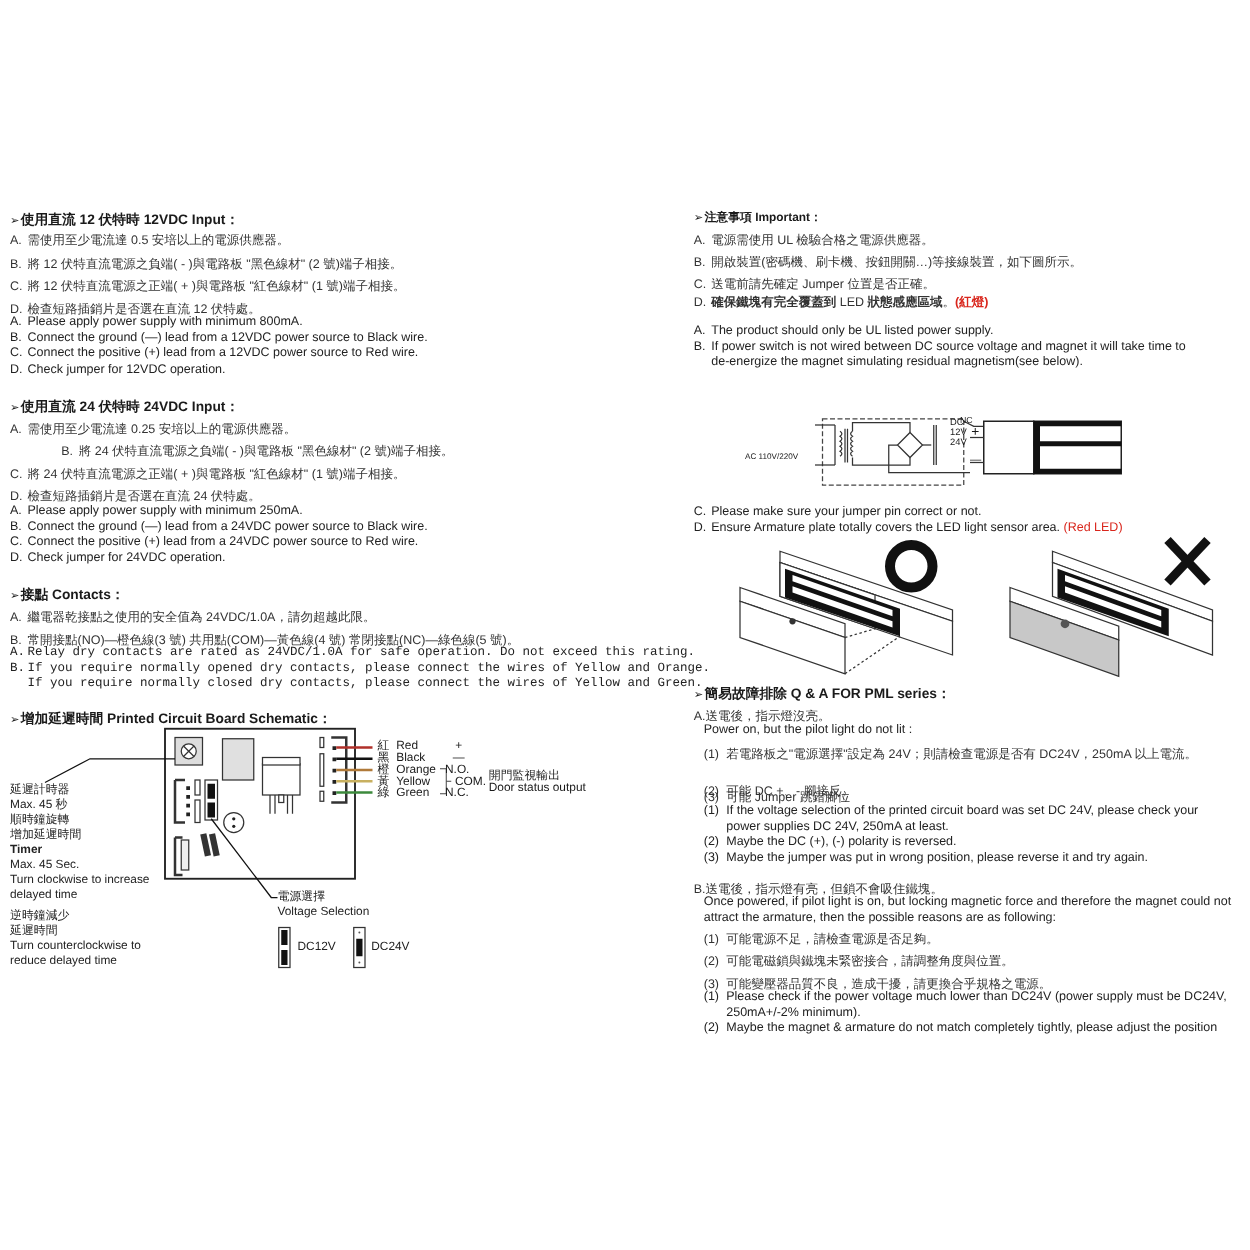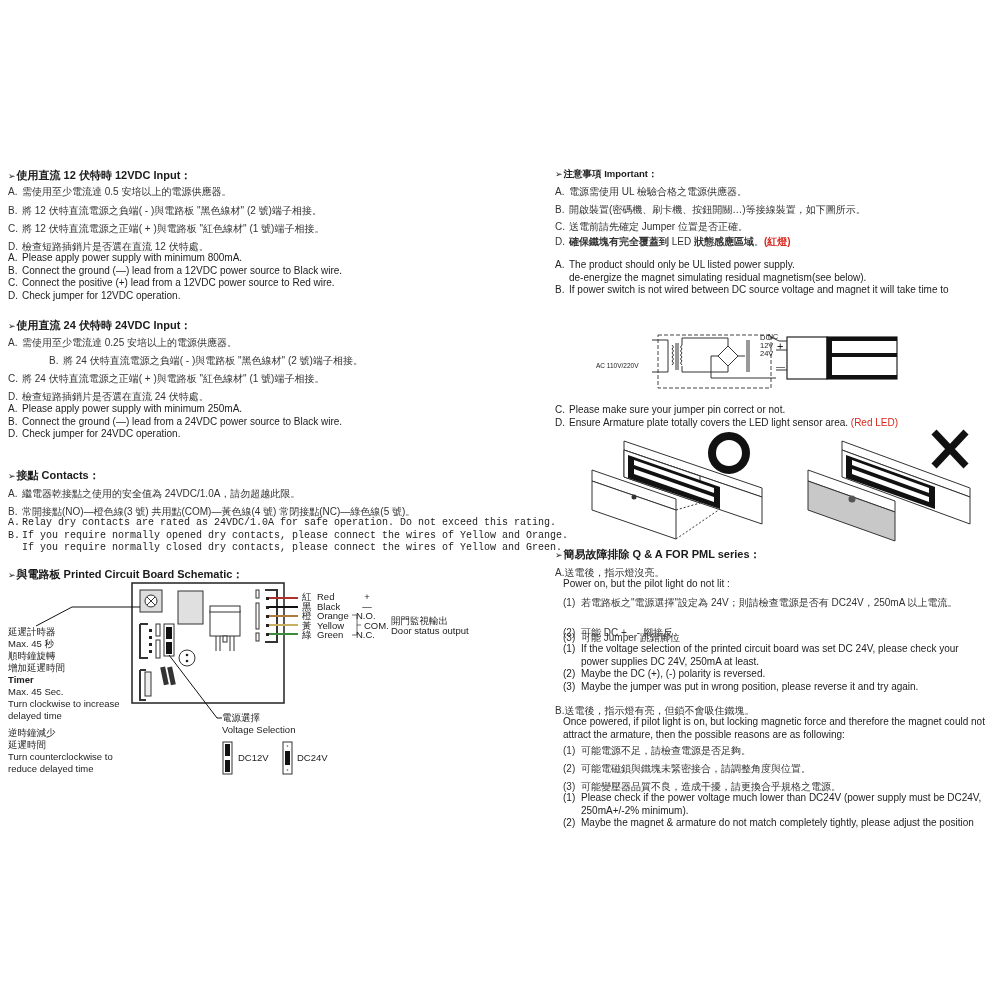--- a/index.html
+++ b/index.html
@@ -37,36 +37,37 @@
 <div class="abs h" style="left:8px;top:318px;">
   <span class="arrow">➢</span><span>使用直流 24 伏特時  24VDC Input：</span>
 </div>
 <div class="abs zh" style="left:8px;top:336px;"><span class="lbl">A.</span><span>需使用至少電流達 0.25 安培以上的電源供應器。</span></div>
 <div class="abs zh" style="left:8px;top:354px;padding-left:41px;"><span class="lbl">B.</span><span>將 24 伏特直流電源之負端( - )與電路板 "黑色線材" (2 號)端子相接。</span></div>
 <div class="abs zh" style="left:8px;top:372px;"><span class="lbl">C.</span><span>將 24 伏特直流電源之正端( + )與電路板 "紅色線材" (1 號)端子相接。</span></div>
 <div class="abs zh" style="left:8px;top:390px;"><span class="lbl">D.</span><span>檢查短路插銷片是否選在直流 24 伏特處。</span></div>
 <div class="abs en" style="left:8px;top:403px;">
   <div><span class="lbl">A.</span><span>Please apply power supply with minimum 250mA.</span></div>
   <div><span class="lbl">B.</span><span>Connect the ground (—) lead from a 24VDC power source to Black wire.</span></div>
+  <div><span class="lbl">C.</span><span>Connect the positive (+) lead from a 24VDC power source to Red wire.</span></div>
   <div><span class="lbl">D.</span><span>Check jumper for 24VDC operation.</span></div>
 </div>
 
 <div class="abs h" style="left:8px;top:468px;">
   <span class="arrow">➢</span><span>接點 Contacts：</span>
 </div>
 <div class="abs zh" style="left:8px;top:487px;"><span class="lbl">A.</span><span>繼電器乾接點之使用的安全值為 24VDC/1.0A，請勿超越此限。</span></div>
 <div class="abs zh" style="left:8px;top:505px;"><span class="lbl">B.</span><span>常開接點(NO)—橙色線(3 號)     共用點(COM)—黃色線(4 號)     常閉接點(NC)—綠色線(5 號)。</span></div>
 <div class="abs en" style="left:8px;top:517px;font-family:Liberation Mono, monospace;">
   <div><span class="lbl">A.</span><span>Relay dry contacts are rated as 24VDC/1.0A for safe operation. Do not exceed this rating.</span></div>
   <div><span class="lbl">B.</span><span>If you require normally opened dry contacts, please connect the wires of Yellow and Orange.</span></div>
   <div><span class="lbl"></span><span>If you require normally closed dry contacts, please connect the wires of Yellow and Green.</span></div>
 </div>
 
 <div class="abs h" style="left:8px;top:567px;">
-  <span class="arrow">➢</span><span>與電路板 Printed Circuit Board Schematic：</span>
+  <span class="arrow">➢</span><span>增加延遲時間 Printed Circuit Board Schematic：</span>
 </div>
 
 <svg style="left:0;top:0;" width="500" height="800">
 
   <rect x="132" y="583" width="152" height="120" fill="#fff" stroke="#222" stroke-width="1.5"></rect>
 
   <rect x="140" y="590" width="22" height="22" fill="#ddd" stroke="#333" stroke-width="1"></rect>
   <circle cx="151" cy="601" r="6" fill="#fff" stroke="#333"></circle>
   <line x1="147" y1="597" x2="155" y2="605" stroke="#333"></line>
     <line x1="155" y1="597" x2="147" y2="605" stroke="#333"></line>
@@ -190,22 +191,22 @@
   <span class="arrow">➢</span><span>注意事項 Important：</span>
 </div>
 <div class="abs zh" style="left:555px;top:185px;"><span class="lbl">A.</span><span>電源需使用 UL 檢驗合格之電源供應器。</span></div>
 <div class="abs zh" style="left:555px;top:203px;"><span class="lbl">B.</span><span>開啟裝置(密碼機、刷卡機、按鈕開關…)等接線裝置，如下圖所示。</span></div>
 <div class="abs zh" style="left:555px;top:220px;"><span class="lbl">C.</span><span>送電前請先確定 Jumper 位置是否正確。</span></div>
 <div class="abs zh" style="left:555px;top:235px;">
   <span class="lbl">D.</span><span class="bold">確保鐵塊有完全覆蓋到</span><span> LED </span><span class="bold">狀態感應區域</span><span>。</span><span class="red bold">(紅燈)</span>
 </div>
 <div class="abs en" style="left:555px;top:259px;">
   <div><span class="lbl">A.</span><span>The product should only be UL listed power supply.</span></div>
+  <div><span class="lbl">B.</span><span>If power switch is not wired between DC source voltage and magnet it will take time to</span></div>
   <div><span class="lbl"></span><span>de-energize the magnet simulating residual magnetism(see below).</span></div>
-  <div><span class="lbl">B.</span><span>If power switch is not wired between DC source voltage and magnet it will take time to</span></div>
 </div>
 
 <svg style="left:0;top:0;" width="1000" height="420">
   <rect x="658" y="335" width="113" height="53" fill="none" stroke="#444" stroke-dasharray="4,2" stroke-width="1"></rect>
   <line x1="652" y1="340" x2="668" y2="340" stroke="#333"></line>
   <line x1="652" y1="372" x2="668" y2="372" stroke="#333"></line>
   <line x1="668" y1="340" x2="668" y2="372" stroke="#333"></line>
 
   <path d="M672,345 q3,2 0,4 q3,2 0,4 q3,2 0,4 q3,2 0,4 q3,2 0,4" fill="none" stroke="#333"></path>
   <line x1="676" y1="343" x2="676" y2="370" stroke="#333"></line>

